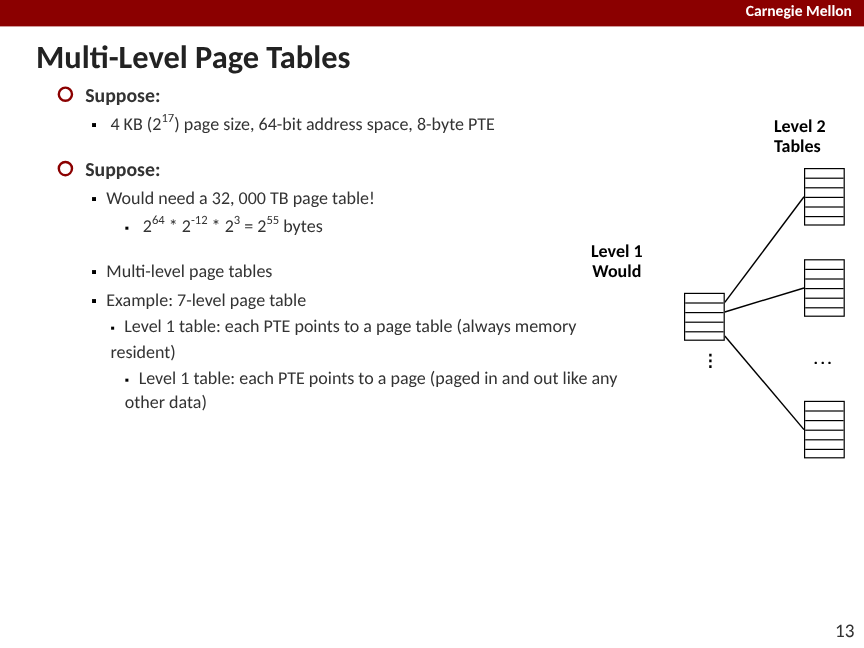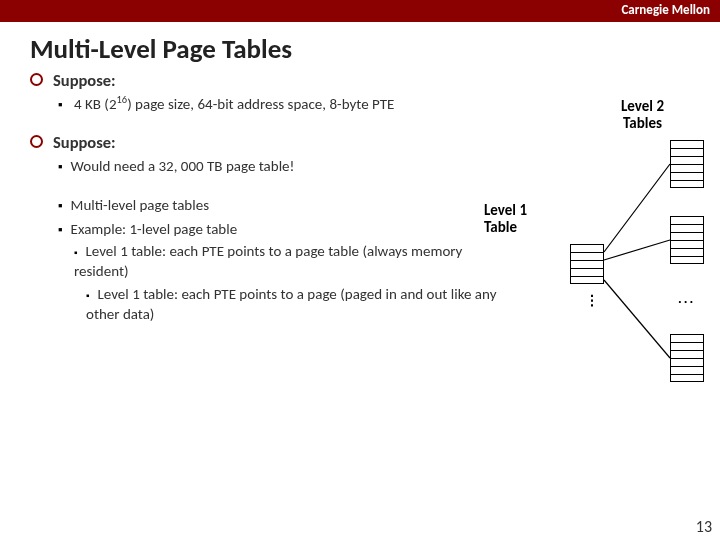--- a/index.html
+++ b/index.html
@@ -21,42 +21,42 @@
     font-size: 13px;
   }
   .title {
     font-size: 27px;
     font-weight: bold;
     color: #222;
     margin: 10px 0 14px 30px;
   }
   .content {
     position: absolute;
-    left: 30px;
+    left: 48px;
     top: 70px;
     width: 500px;
     font-size: 15px;
     color: #333;
   }
   .label-l2 {
     position: absolute;
-    right: 56px;
+    right: 32px;
     top: 98px;
     font-size: 15px;
     font-weight: bold;
-    text-align: center;
+    text-align: left;
     line-height: 1.15;
   }
   .label-l1 {
     position: absolute;
     left: 484px;
     top: 202px;
     font-size: 15px;
     font-weight: bold;
-    text-align: left;
+    text-align: center;
     line-height: 1.15;
     width: 60px;
   }
   .sec { margin-bottom: 18px; }
   .sec-head { font-weight: bold; font-size: 16.5px; }
   .bul0::before { content: ""; display: inline-block; width: 9px; height: 9px; border: 2px solid #8b0000; border-radius: 50%; margin-right: 10px; vertical-align: 0px; }
   .sub1 { margin-left: 28px; margin-top: 4px; line-height: 1.35; }
   .sub1::before { content: "▪"; color: #000; font-size: 13px; margin-right: 8px; }
   .sub2 { margin-left: 56px; margin-top: 2px; line-height: 1.35; }
   .sub2::before { content: "▪"; color: #000; font-size: 10px; margin-right: 8px; }
@@ -100,40 +100,43 @@
 </div>
 
 <div class="title">Multi-Level Page Tables</div>
 
 <div class="label-l2">
   <span>Level 2</span><br>
   <span>Tables</span>
 </div>
 <div class="label-l1">
   <span>Level 1</span><br>
-  <span>Table</span>
+  <span>Would</span>
 </div>
 
 <div class="content">
 
   <div class="sec">
     <div class="bul0 sec-head">Suppose:</div>
     <div class="sub1">
-      <span>4 KB (2</span><sup>16</sup><span>) page size, 64-bit address space, 8-byte PTE</span>
+      <span>4 KB (2</span><sup>17</sup><span>) page size, 64-bit address space, 8-byte PTE</span>
     </div>
   </div>
 
   <div class="sec">
     <div class="bul0 sec-head">Suppose:</div>
     <div class="sub1">Would need a 32, 000 TB page table!</div>
+    <div class="sub2">
+      <span>2</span><sup>64</sup><span> * 2</span><sup>-12</sup><span> * 2</span><sup>3</sup><span> = 2</span><sup>55</sup><span> bytes</span>
+    </div>
   </div>
 
   <div class="sec">
     <div class="sub1">Multi-level page tables</div>
-    <div class="sub1">Example: 1-level page table</div>
+    <div class="sub1">Example: 7-level page table</div>
     <div class="sub2" style="max-width:440px;margin-left:44px;">Level 1 table: each PTE points to a page table (always memory resident)</div>
     <div class="sub2" style="max-width:440px;">Level 1 table: each PTE points to a page (paged in and out like any other data)</div>
   </div>
 
 </div>
 
 <div class="diagram">
   <svg class="lines">
     <line x1="104" y1="112" x2="170" y2="24" stroke="#000" stroke-width="1.2"></line>
     <line x1="104" y1="120" x2="170" y2="100" stroke="#000" stroke-width="1.2"></line>

